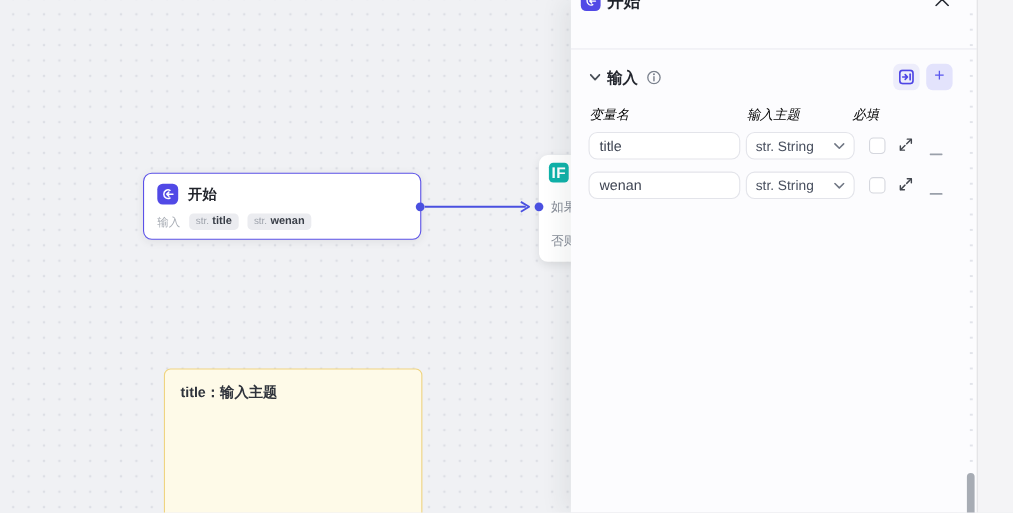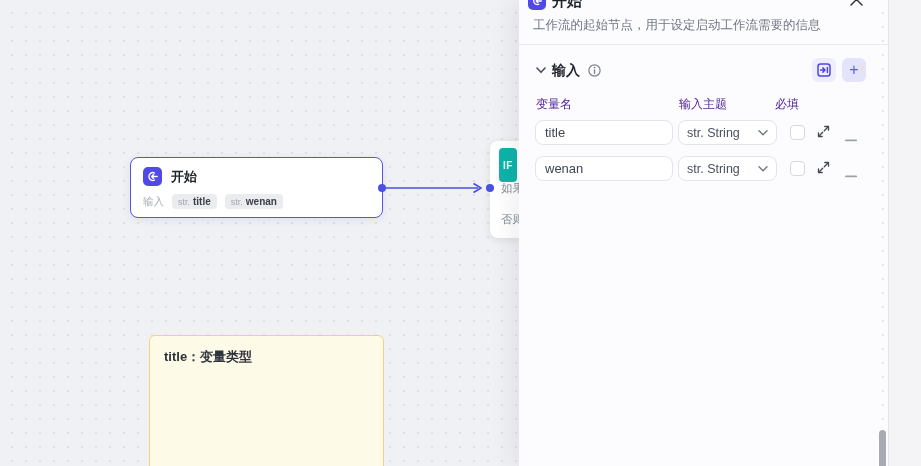--- a/index.html
+++ b/index.html
@@ -28,22 +28,22 @@
   .var-name { color:#3A3F48; font-weight:bold; }
   .start-port { position:absolute; right:-4px; top:26px; width:8px; height:8px;
     border-radius:50%; background:#4A50E0; }
 
   
   .edge { position:absolute; left:386px; top:180px; z-index:1; }
 
   
   .if-node { position:absolute; left:490px; top:141px; width:82px; height:97px;
     background:#fff; border-radius:8px; box-shadow:0 2px 8px rgba(33,36,44,.10); z-index:2; }
-  .if-icon { position:absolute; left:9px; top:7px; width:18px; height:34px; background:#10B3AA;
-    border-radius:4px; color:#fff; font-size:10px; font-weight:bold; letter-spacing:.5px;
+  .if-icon { position:absolute; left:9px; top:7px; width:18px; height:18px; background:#10B3AA;
+    border-radius:4px; color:#fff; font-size:14px; font-weight:bold; letter-spacing:.5px;
     display:flex; align-items:center; justify-content:center; }
   .branch-if   { position:absolute; left:11px; top:40px; font-size:11.5px; color:#878D98; }
   .branch-else { position:absolute; left:11px; top:71px; font-size:11.5px; color:#878D98; }
   .if-port { position:absolute; left:-4px; top:43px; width:8px; height:8px;
     border-radius:50%; background:#4A50E0; }
 
   
   .note { position:absolute; left:149px; top:335px; width:235px; height:140px;
     background:#FEFAE8; border:1px solid #EFD480; border-radius:6px;
     padding:12px 14px; z-index:2; }
@@ -60,21 +60,21 @@
   .divider { position:absolute; left:0; top:44px; width:100%; height:1px; background:#E9EAF0; }
 
   .sec-chevron { position:absolute; left:17px; top:67px; }
   .section-title { position:absolute; left:33px; top:62px; font-size:14px; font-weight:600; color:#23262E; }
   .info-icon { position:absolute; left:69px; top:64px; }
   .icon-btn { position:absolute; top:58px; width:24px; height:24px; border-radius:6px;
     display:flex; align-items:center; justify-content:center; }
   .btn-import { left:293px; background:#EDEDFB; }
   .btn-add { left:323px; background:#E3E3FC; color:#5B58EE; font-size:16px; line-height:1; }
 
-  .col { position:absolute; top:96px; font-size:12px; color:#4c1d95; }
+  .col { position:absolute; top:96px; font-size:12px; color:#000000;font-style:italic; }
   .col-name { left:17px; } .col-type { left:160px; } .col-req { left:256px; }
 
   .var-row { position:absolute; left:0; width:100%; height:26px; }
   .row-0 { top:120px; } .row-1 { top:156px; }
   .name-input { position:absolute; left:16px; top:0; width:138px; height:25px;
     border:1px solid #E3E4EA; border-radius:8px; background:#fff; font-size:13px;
     color:#3F4553; padding:0 9px; outline:none; font-family:inherit; }
   .type-select { position:absolute; left:159px; top:0; width:99px; height:25px;
     border:1px solid #E3E4EA; border-radius:8px; background:#fff; display:flex;
     align-items:center; justify-content:space-between; padding:0 8px; font-size:12.5px;
@@ -128,39 +128,38 @@
   </svg>
 
   <div class="if-node">
     <span class="if-icon">IF</span>
     <span class="branch-if">如果</span>
     <span class="branch-else">否则</span>
     <span class="if-port"></span>
   </div>
 
   <div class="note">
-    <div class="note-text">title：变量类型</div>
+    <div class="note-text">title：输入主题</div>
   </div>
 </div>
 
 <aside class="panel">
   <span class="panel-node-icon">
     <svg width="12" height="12" viewBox="0 0 19 19">
       <path d="M12.5 4.4 A5.7 5.7 0 1 0 12.5 14.6" stroke="#fff" stroke-width="2" fill="none" stroke-linecap="round"></path>
       <path d="M16.4 9.5 H8.4 M11 6.7 L8.2 9.5 L11 12.3" stroke="#fff" stroke-width="2" fill="none" stroke-linecap="round" stroke-linejoin="round"></path>
     </svg>
   </span>
   <span class="panel-title">开始</span>
   <button class="close-btn">
     <svg width="13" height="13" viewBox="0 0 13 13">
       <path d="M1 1 L12 12 M12 1 L1 12" stroke="#272B33" stroke-width="1.4" stroke-linecap="round"></path>
     </svg>
   </button>
 
-  <p class="panel-desc">工作流的起始节点，用于设定启动工作流需要的信息</p>
   <div class="divider"></div>
 
   <svg class="sec-chevron" width="10" height="7" viewBox="0 0 10 7">
     <path d="M1 1 L5 5.3 L9 1" stroke="#4A5058" stroke-width="1.6" fill="none" stroke-linecap="round" stroke-linejoin="round"></path>
   </svg>
   <span class="section-title">输入</span>
   <svg class="info-icon" width="13" height="13" viewBox="0 0 13 13">
     <circle cx="6.5" cy="6.5" r="5.6" stroke="#7A818D" stroke-width="1.2" fill="none"></circle>
     <line x1="6.5" y1="5.8" x2="6.5" y2="9.4" stroke="#7A818D" stroke-width="1.3" stroke-linecap="round"></line>
     <circle cx="6.5" cy="3.6" r="0.9" fill="#7A818D"></circle>

